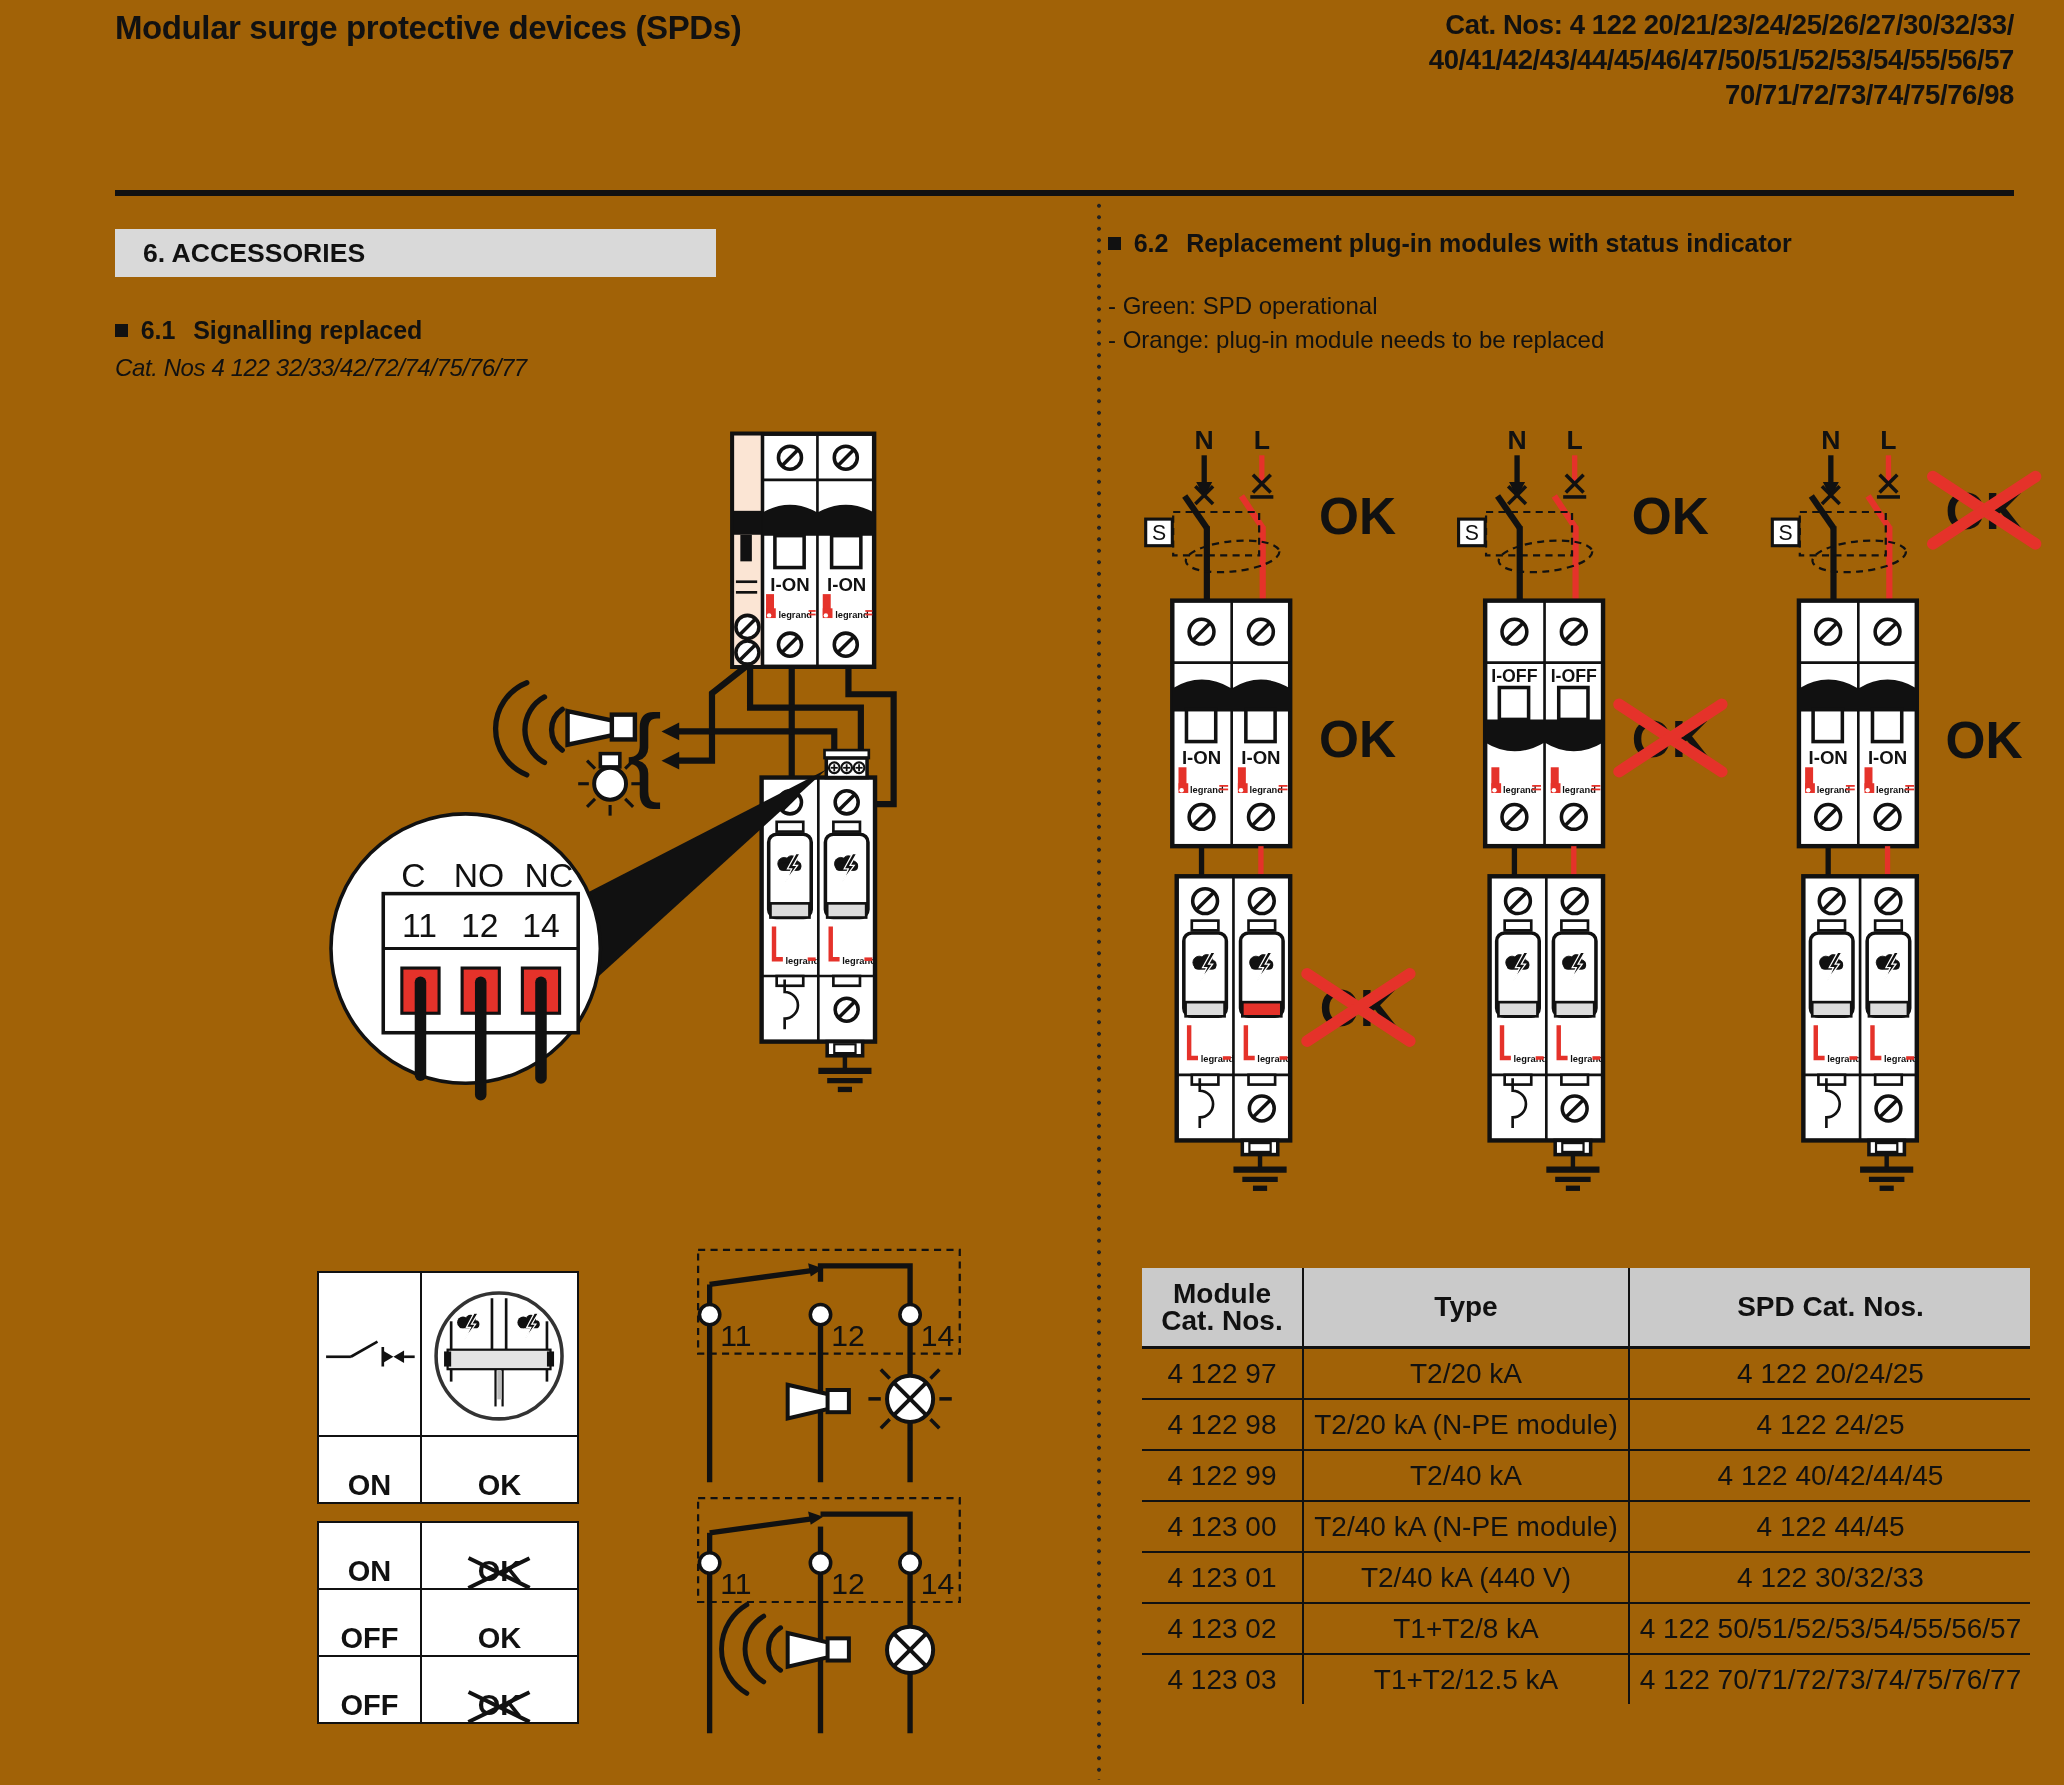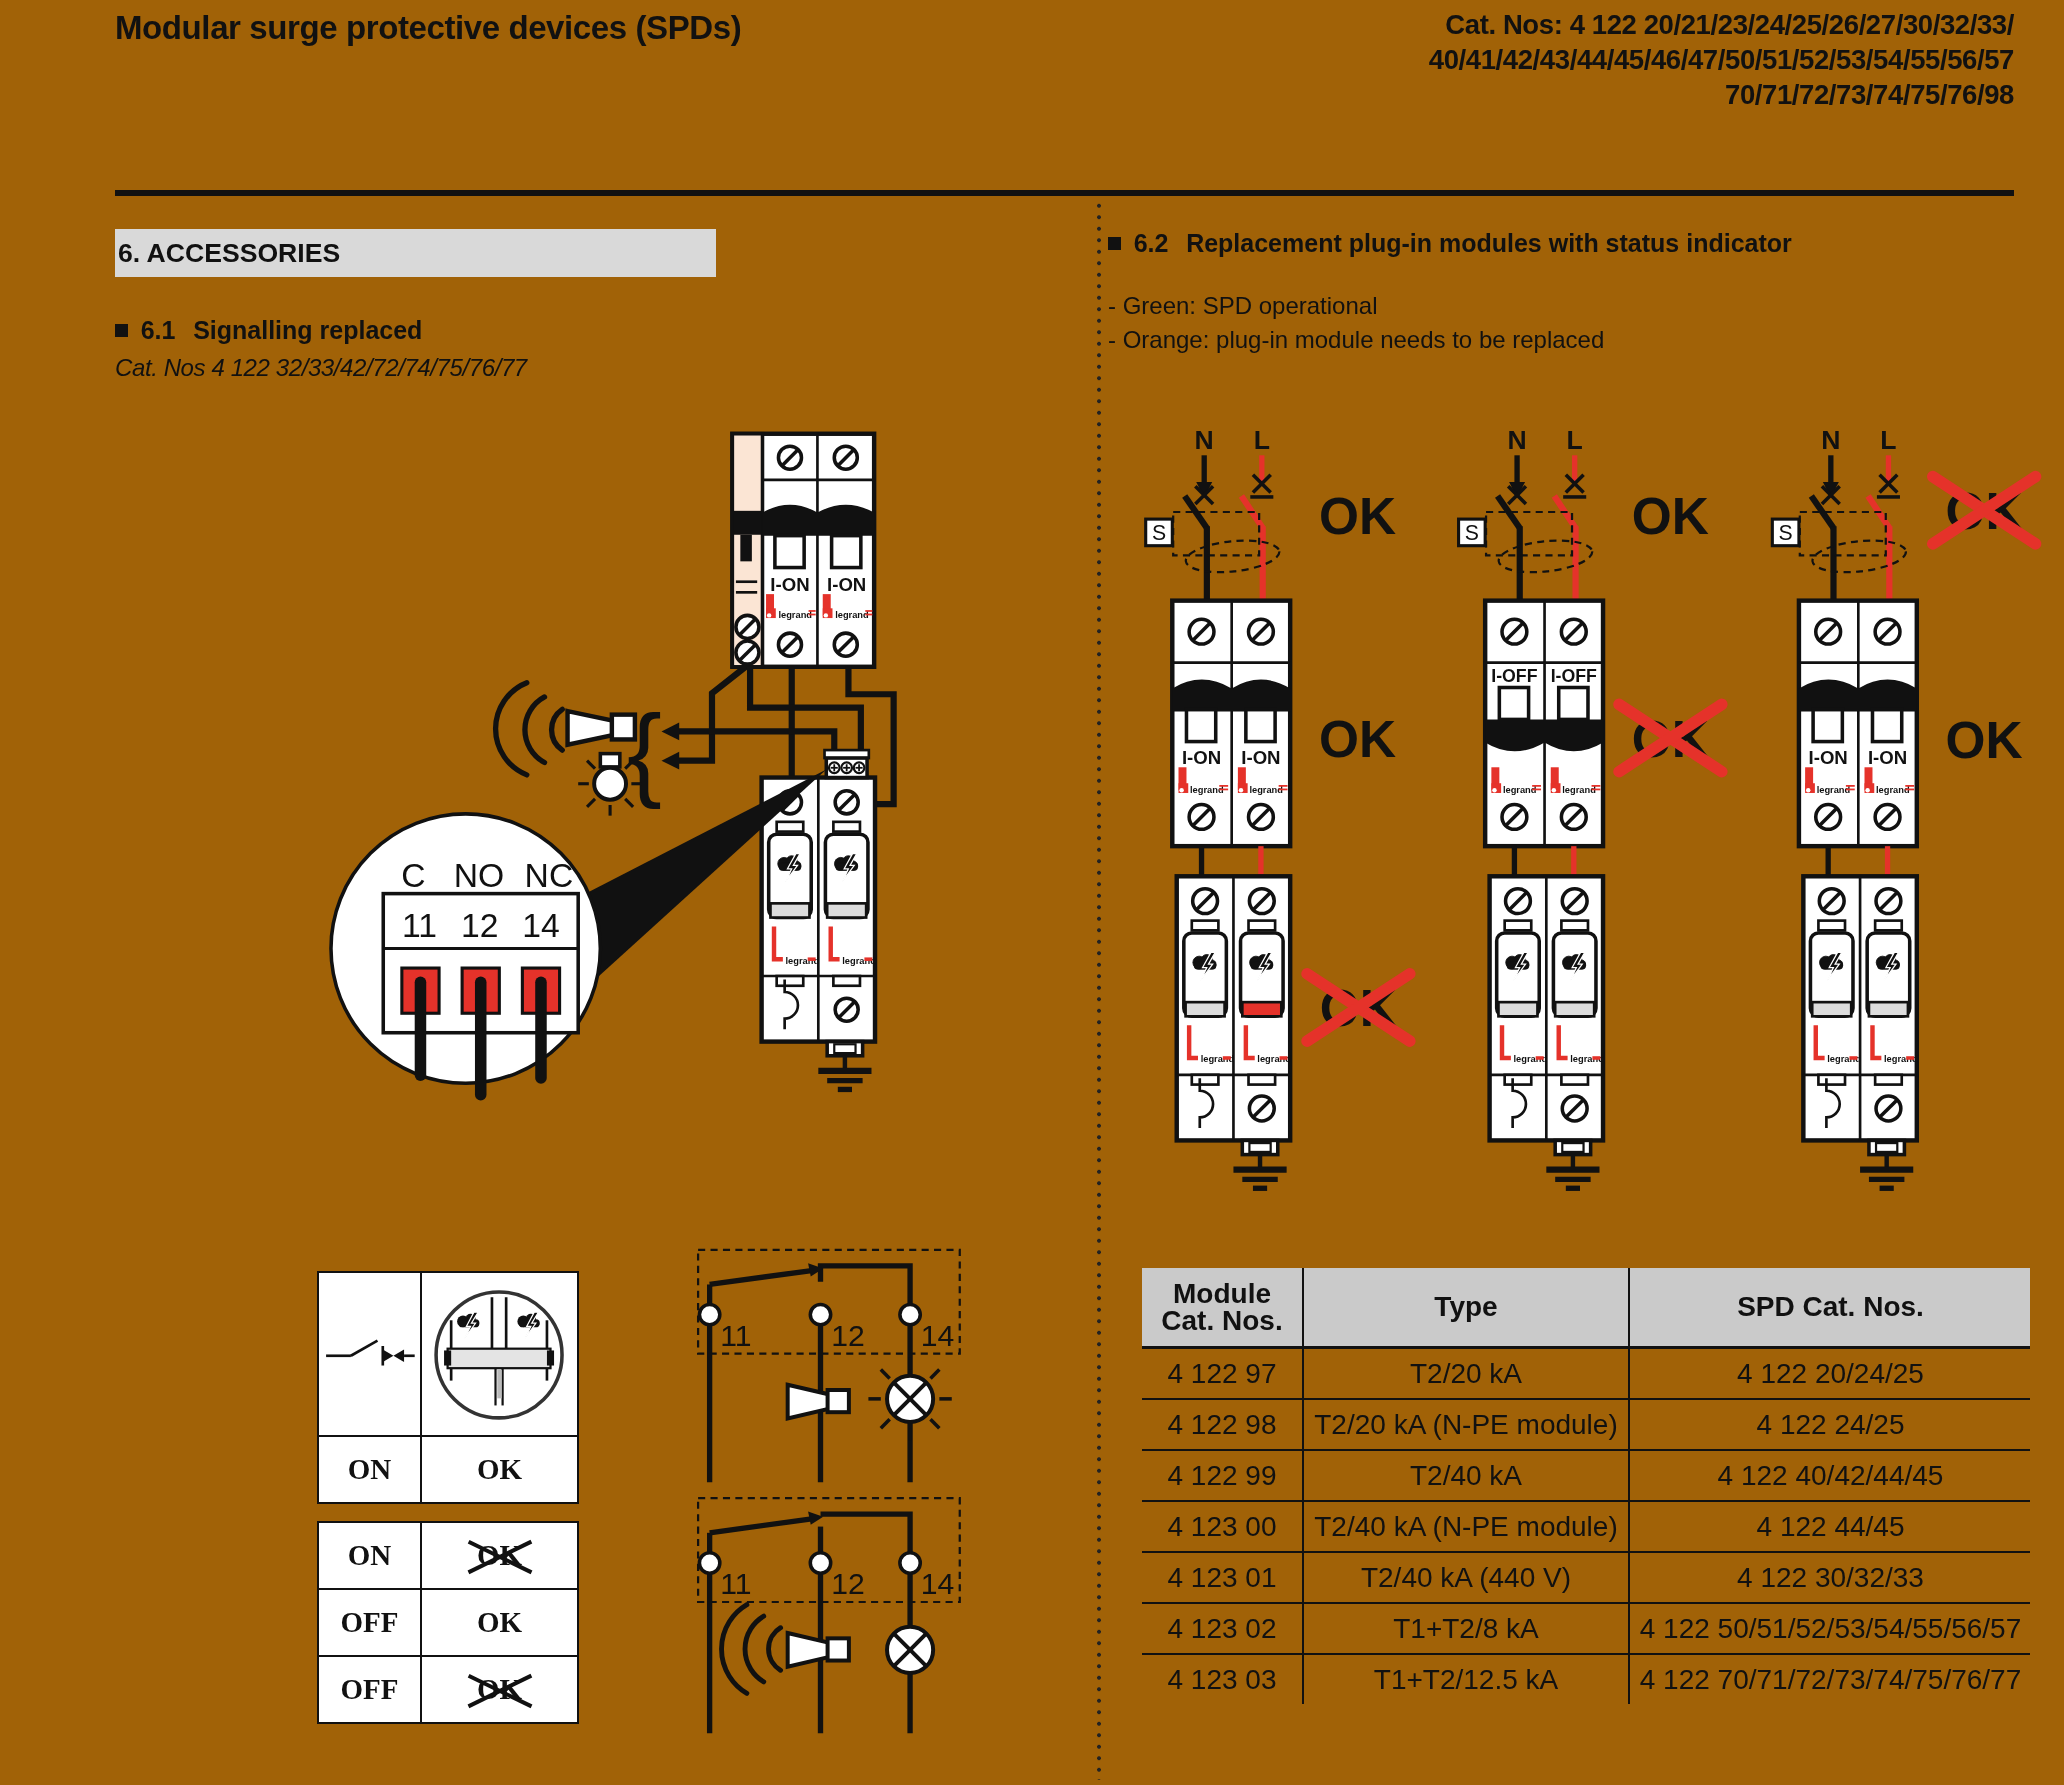--- a/index.html
+++ b/index.html
@@ -16,33 +16,33 @@
   .f-pink{fill:var(--pink);} .f-wingray{fill:var(--status-gray);}
 
   #title{left:115px;top:8.9px;font-size:33px;font-weight:bold;letter-spacing:-0.4px;}
   #catnos{right:50px;top:7px;text-align:right;font-size:27.5px;font-weight:bold;line-height:35px;letter-spacing:-0.4px;}
   #rule{left:115px;top:190px;width:1899px;height:6.2px;background:#111;}
   #divider{left:1097px;top:200px;width:4.4px;height:1580px;
            background-image:radial-gradient(circle,#222 1.8px,transparent 2.3px);
            background-size:4.4px 11.5px;background-repeat:repeat-y;}
 
   #banner{left:115px;top:229px;width:601px;height:48px;background:var(--banner-gray);
-          font-size:26.6px;font-weight:bold;line-height:49px;padding-left:3px;box-sizing:border-box;}
+          font-size:26.6px;font-weight:bold;line-height:49px;padding-left:28px;box-sizing:border-box;}
   .subhead{display:flex;align-items:center;font-size:25px;font-weight:bold;}
   .subhead .sq{width:13.3px;height:13.3px;background:#111;margin-right:12.4px;flex:none;}
   .subhead .num{margin-right:17.7px;}
   #sub61{left:115px;top:316px;}
   #catline{left:115px;top:354px;font-size:24px;font-style:italic;letter-spacing:-0.4px;}
   #sub62{left:1108px;top:229px;}
   #bullets{left:1108px;top:289px;font-size:24px;line-height:34px;}
 
   
   .ltable{position:absolute;left:317px;border:2.7px solid #111;background:#fff;}
   .lrow{display:grid;grid-template-columns:101px 157px;}
-  .lrow > div{display:flex;align-items:center;justify-content:center;border-left:2.7px solid #111;box-sizing:border-box;font-family:Liberation Serif, serif;}
+  .lrow > div{display:flex;align-items:flex-end;justify-content:center;border-left:2.7px solid #111;box-sizing:border-box;}
   .lrow > div:first-child{border-left:none;}
   .lrow + .lrow{border-top:2.7px solid #111;}
   .lcell-txt{font-size:29px;font-weight:bold;height:65px;}
   .xmark{position:relative;display:inline-block;padding:0 1.8px;}
   .xmark::before,.xmark::after{content:"";position:absolute;left:-10.6px;right:-10.6px;top:48%;height:4.4px;background:#111;}
   .xmark::before{transform:rotate(26deg);} .xmark::after{transform:rotate(-26deg);}
 
   
   #rtable{left:1142px;top:1268px;width:888px;font-size:28px;}
   #rtable .hrow{display:grid;grid-template-columns:160px 326px 403px;height:78px;

